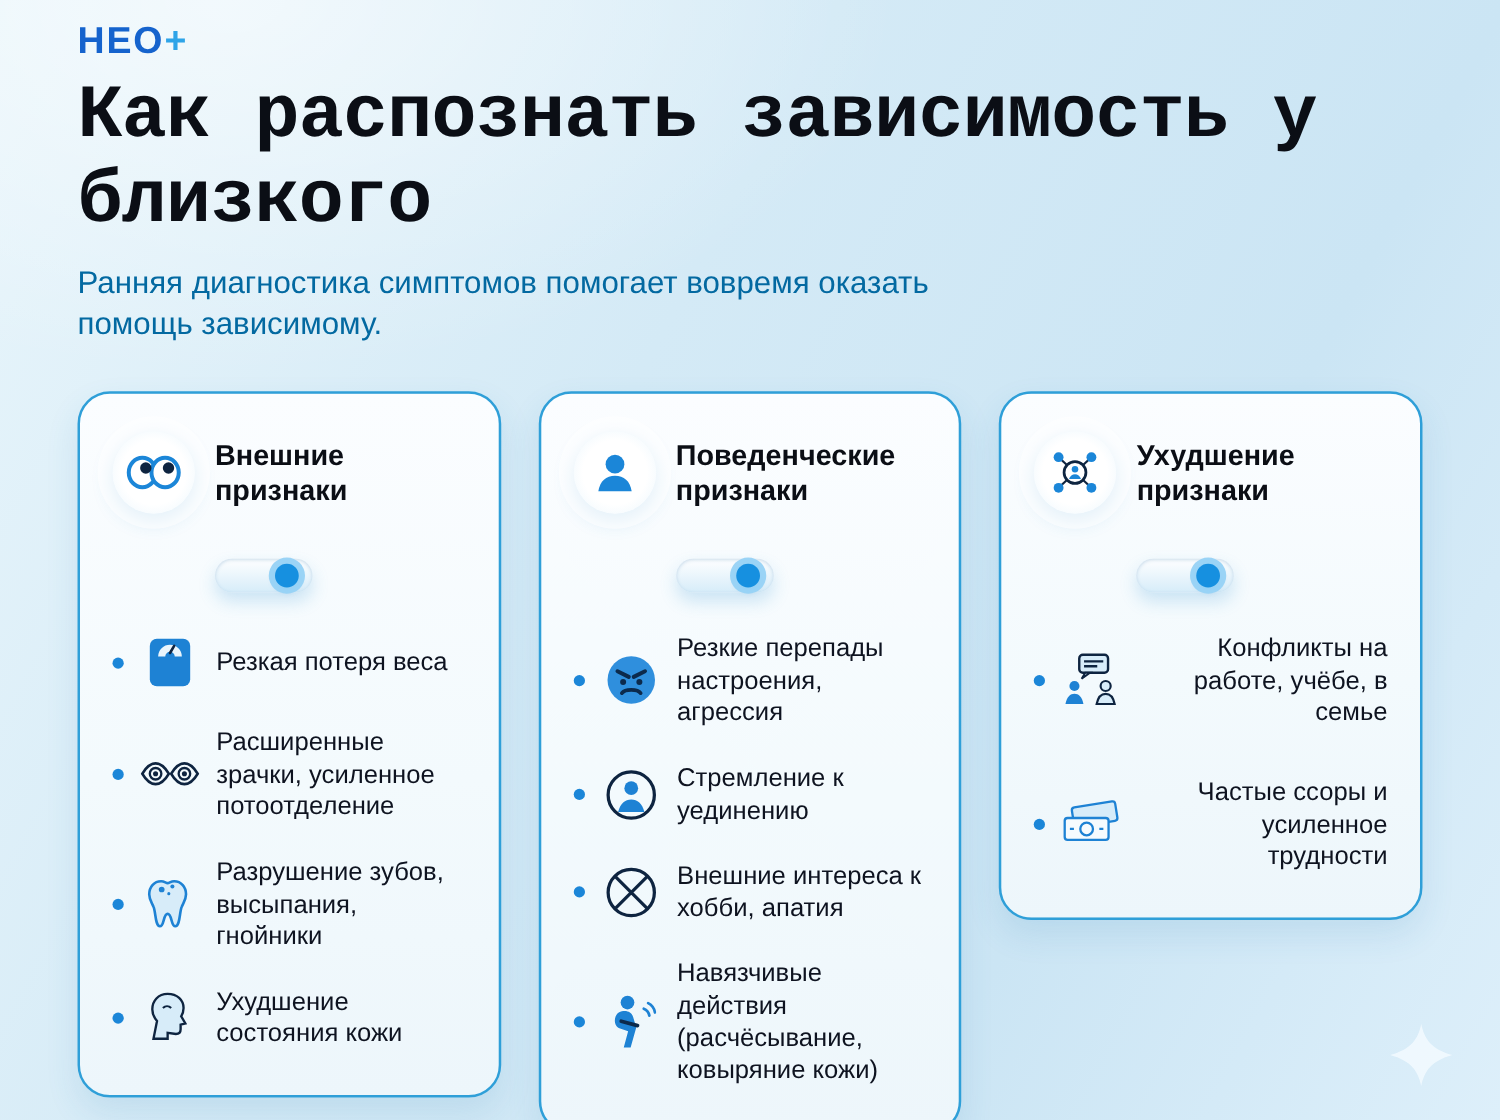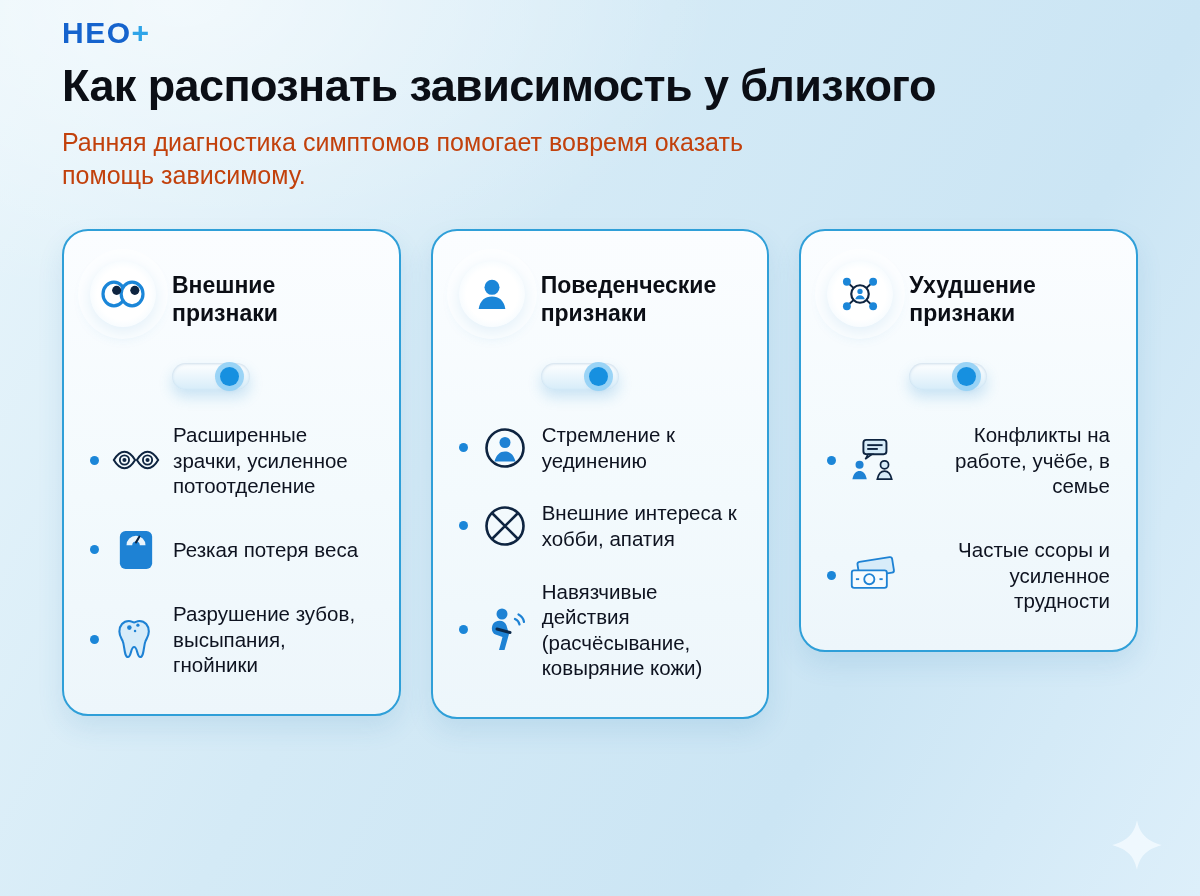--- a/index.html
+++ b/index.html
@@ -10,32 +10,32 @@
       radial-gradient(900px 500px at 15% 0%, rgba(255,255,255,.55), rgba(255,255,255,0) 60%),
       linear-gradient(118deg, #e8f5fb 0%, #d4eaf6 40%, #cbe5f4 72%, #ddeffa 100%);
     position:relative; overflow:hidden; color:#0e1320;
   }
   .page { padding:16px 62px 0; }
 
   .logo { font-size:30px; font-weight:800; letter-spacing:1.5px; }
   .logo .neo { color:#1563cd; }
   .logo .plus { color:#2ea4e8; }
 
-  h1.title { margin-top:10px; font-size:45px; font-weight:800; letter-spacing:-0.6px; color:#0b0e15; }
-  .subtitle { margin-top:14px; font-size:25px; line-height:1.3; white-space:pre-line; color:#c2410c; }
+  h1.title { margin-top:10px; font-size:60px; font-weight:800; letter-spacing:-0.6px; color:#0b0e15;font-family:Liberation Mono, monospace; }
+  .subtitle { margin-top:14px; font-size:25px; line-height:1.3; white-space:pre-line; color:#0369a1; }
 
   .cards { display:flex; gap:30px; margin-top:38px; align-items:flex-start; }
   .card {
     flex:1;
     background:linear-gradient(180deg,#fbfdff 0%, #f3fafd 55%, #edf6fb 100%);
     border:2px solid #2f9fd8; border-radius:26px;
     padding:30px 26px 36px;
     box-shadow:0 12px 26px rgba(40,120,180,.12);
   }
-  .card-header { display:flex; gap:16px; align-items:flex-end; }
+  .card-header { display:flex; gap:16px; align-items:center; }
   .badge {
     width:66px; height:66px; flex:0 0 66px; border-radius:50%;
     background:radial-gradient(circle,#ffffff 55%, #eaf6fd 100%);
     display:flex; align-items:center; justify-content:center;
     box-shadow:0 0 0 12px rgba(255,255,255,.55), 0 5px 16px rgba(46,144,210,.28);
   }
   .card-title { font-size:23px; font-weight:800; line-height:1.22; color:#0b0e15; }
 
   .toggle-row { margin:36px 0 32px 82px; }
   .toggle {
@@ -87,59 +87,69 @@
       <div class="toggle-row">
         <div class="toggle">
             <span class="knob"></span>
           </div>
       </div>
       <div class="items">
 
         <div class="item">
           <span class="dot"></span>
           <span class="item-icon">
+            <svg width="38" height="42" viewBox="0 0 40 44">
+              <rect x="3" y="2" width="34" height="40" rx="6" fill="#1e82d4"></rect>
+              <path d="M10 17a10 10 0 0 1 20 0h-6a4 4 0 0 0-8 0z" fill="#eaf5fc"></path>
+              <line x1="20" y1="14" x2="23.5" y2="8" stroke="#0e2440" stroke-width="2.2" stroke-linecap="round"></line>
+            </svg>
+          </span>
+          <span class="item-text">Резкая потеря веса</span>
+        </div>
+
+        <div class="item">
+          <span class="dot"></span>
+          <span class="item-icon">
             <svg width="48" height="26" viewBox="0 0 52 26">
               <g fill="none" stroke="#0e2440" stroke-width="2.2">
                 <path d="M2 13c3.5-6 7.5-9 11.5-9s8 3 11.5 9c-3.5 6-7.5 9-11.5 9S5.5 19 2 13z"></path>
                 <path d="M27 13c3.5-6 7.5-9 11.5-9s8 3 11.5 9c-3.5 6-7.5 9-11.5 9S30.5 19 27 13z"></path>
               </g>
               <circle cx="13.5" cy="13" r="5" fill="none" stroke="#0e2440" stroke-width="2"></circle>
               <circle cx="13.5" cy="13" r="2.2" fill="#0e2440"></circle>
               <circle cx="38.5" cy="13" r="5" fill="none" stroke="#0e2440" stroke-width="2"></circle>
               <circle cx="38.5" cy="13" r="2.2" fill="#0e2440"></circle>
             </svg>
           </span>
           <span class="item-text">Расширенные зрачки, усиленное потоотделение</span>
         </div>
 
         <div class="item">
           <span class="dot"></span>
           <span class="item-icon">
-            <svg width="38" height="42" viewBox="0 0 40 44">
-              <rect x="3" y="2" width="34" height="40" rx="6" fill="#1e82d4"></rect>
-              <path d="M10 17a10 10 0 0 1 20 0h-6a4 4 0 0 0-8 0z" fill="#eaf5fc"></path>
-              <line x1="20" y1="14" x2="23.5" y2="8" stroke="#0e2440" stroke-width="2.2" stroke-linecap="round"></line>
-            </svg>
-          </span>
-          <span class="item-text">Резкая потеря веса</span>
-        </div>
-
-        <div class="item">
-          <span class="dot"></span>
-          <span class="item-icon">
             <svg width="38" height="44" viewBox="0 0 40 44">
               <path d="M12.5 3C6.5 3 2.5 8 2.5 14c0 4.5 2.2 7 3.6 10.5C8 28.5 7.5 41 11.5 41c3.8 0 2.7-10.5 6.5-10.5S20.7 41 24.5 41c4 0 3.5-12.5 5.4-16.5 1.4-3.5 3.6-6 3.6-10.5 0-6-4-11-10-11-2.8 0-4 1.6-5.5 1.6S15.3 3 12.5 3z" fill="#d7ecf9" stroke="#1e82d4" stroke-width="2.2"></path>
               <circle cx="13" cy="10" r="2.4" fill="#1e82d4"></circle>
               <circle cx="22" cy="7.5" r="1.7" fill="#1e82d4"></circle>
               <circle cx="19" cy="13.5" r="1.3" fill="#1e82d4"></circle>
             </svg>
           </span>
           <span class="item-text">Разрушение зубов, высыпания, гнойники</span>
         </div>
 
+        <div class="item">
+          <span class="dot"></span>
+          <span class="item-icon">
+            <svg width="34" height="44" viewBox="0 0 36 44">
+              <path d="M16 2C8 2 3 8 3 15c0 4 1.5 7 4 10l-3 15h12v-5l7 1c3 0 4-1.5 4-4v-4l4-1-3.5-6c1.5-2.5 2-4.5 2-7C29.5 7 24 2 16 2z" fill="#d7ecf9" stroke="#0e2440" stroke-width="2"></path>
+              <path d="M12 14c2-2 5-2 7 0" stroke="#0e2440" stroke-width="1.8" fill="none"></path>
+            </svg>
+          </span>
+          <span class="item-text">Ухудшение состояния кожи</span>
+        </div>
 
       </div>
     </div>
 
     <div class="card">
       <div class="card-header">
         <div class="badge">
           <svg width="40" height="40" viewBox="0 0 48 48">
             <circle cx="24" cy="16" r="9" fill="#1b86d8"></circle>
             <path d="M8 42c1.5-10 7.5-15 16-15s14.5 5 16 15z" fill="#1b86d8"></path>
@@ -147,20 +157,33 @@
         </div>
         <div class="card-title">Поведенческие признаки</div>
       </div>
       <div class="toggle-row">
         <div class="toggle">
             <span class="knob"></span>
           </div>
       </div>
       <div class="items">
 
+        <div class="item">
+          <span class="dot"></span>
+          <span class="item-icon">
+            <svg width="44" height="44" viewBox="0 0 44 44">
+              <circle cx="22" cy="22" r="19" fill="#2f8fdd"></circle>
+              <path d="M11 15l9 4.5M33 15l-9 4.5" stroke="#0c2a4c" stroke-width="3.2" stroke-linecap="round"></path>
+              <circle cx="15.5" cy="23.5" r="2.4" fill="#0c2a4c"></circle>
+              <circle cx="28.5" cy="23.5" r="2.4" fill="#0c2a4c"></circle>
+              <path d="M14.5 32.5c2.5-3.5 12.5-3.5 15 0" stroke="#0c2a4c" stroke-width="3" fill="none" stroke-linecap="round"></path>
+            </svg>
+          </span>
+          <span class="item-text">Резкие перепады настроения, агрессия</span>
+        </div>
 
         <div class="item">
           <span class="dot"></span>
           <span class="item-icon">
             <svg width="44" height="44" viewBox="0 0 44 44">
               <circle cx="22" cy="22" r="18.5" fill="none" stroke="#0e2440" stroke-width="2.6"></circle>
               <circle cx="22" cy="16.5" r="5.5" fill="#1e82d4"></circle>
               <path d="M11.5 35.5c1.8-7 5.5-10 10.5-10s8.7 3 10.5 10z" fill="#1e82d4"></path>
             </svg>
           </span>

